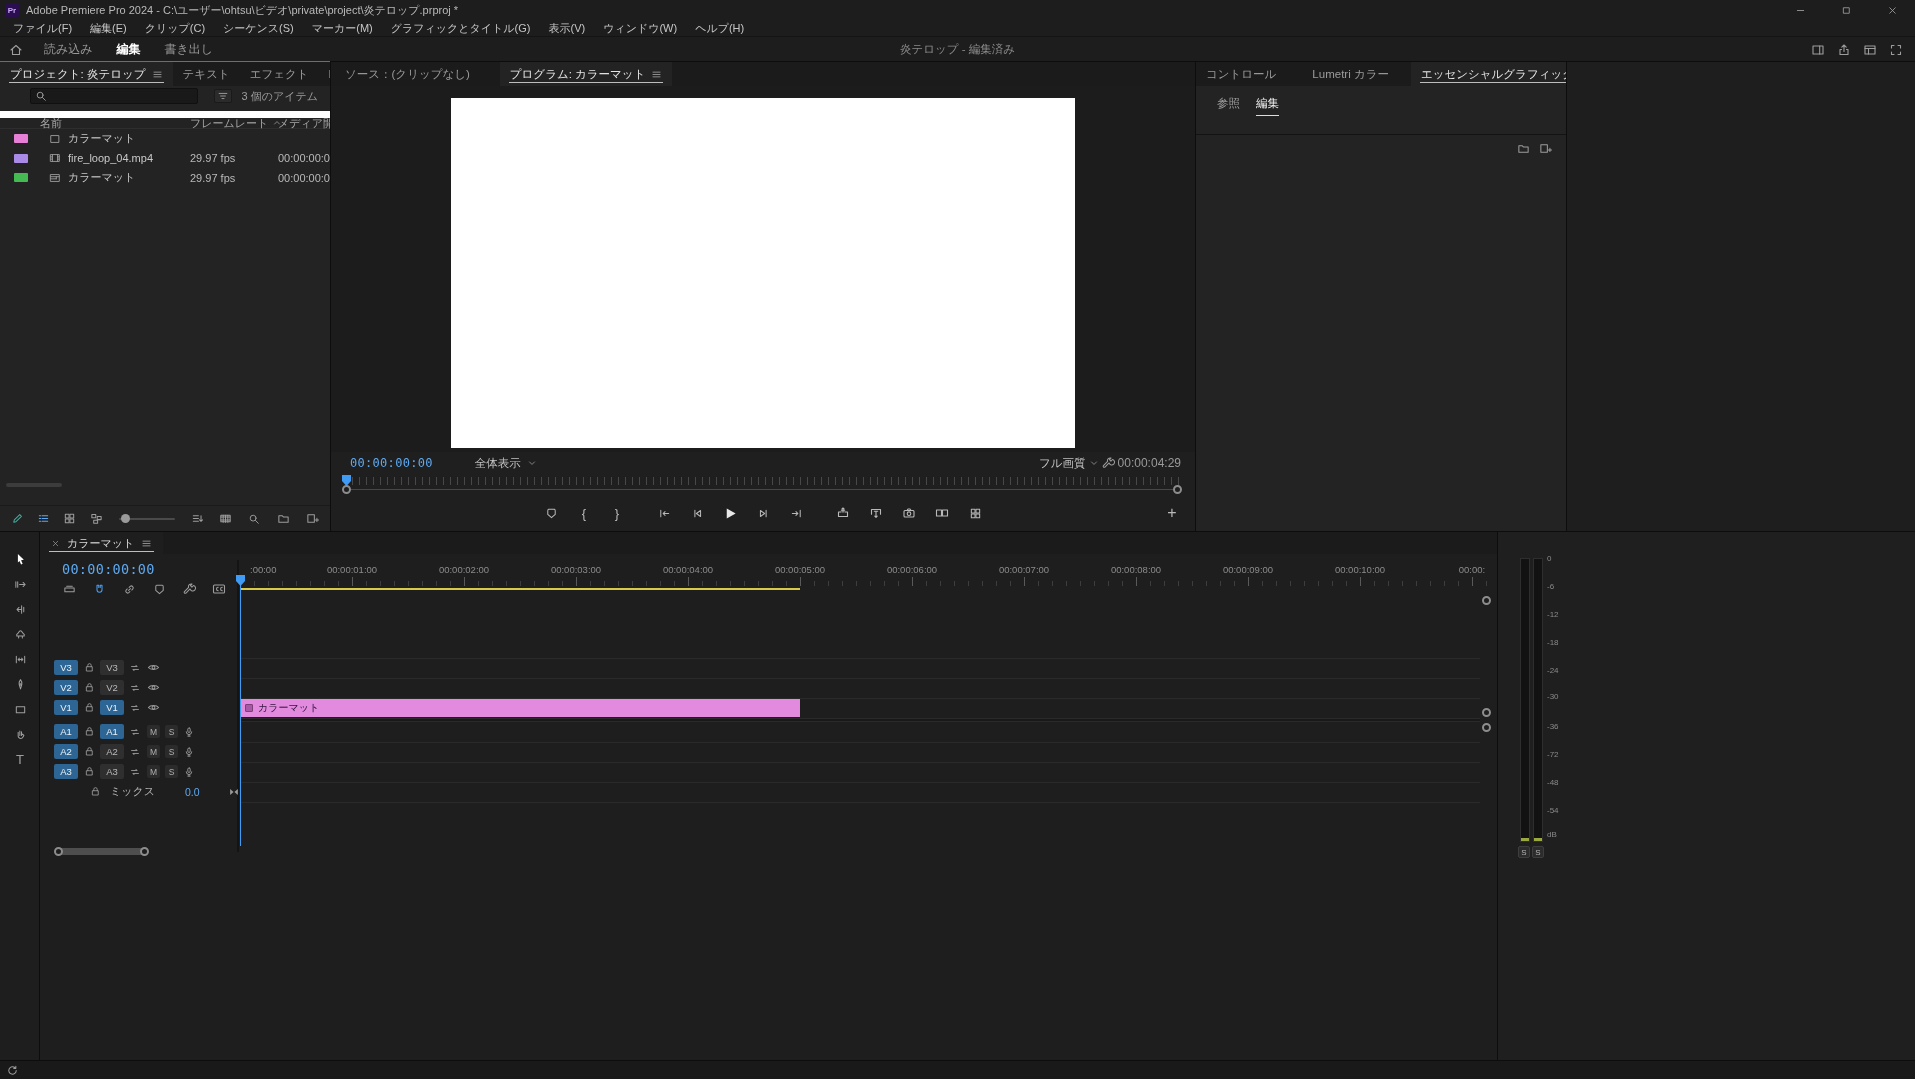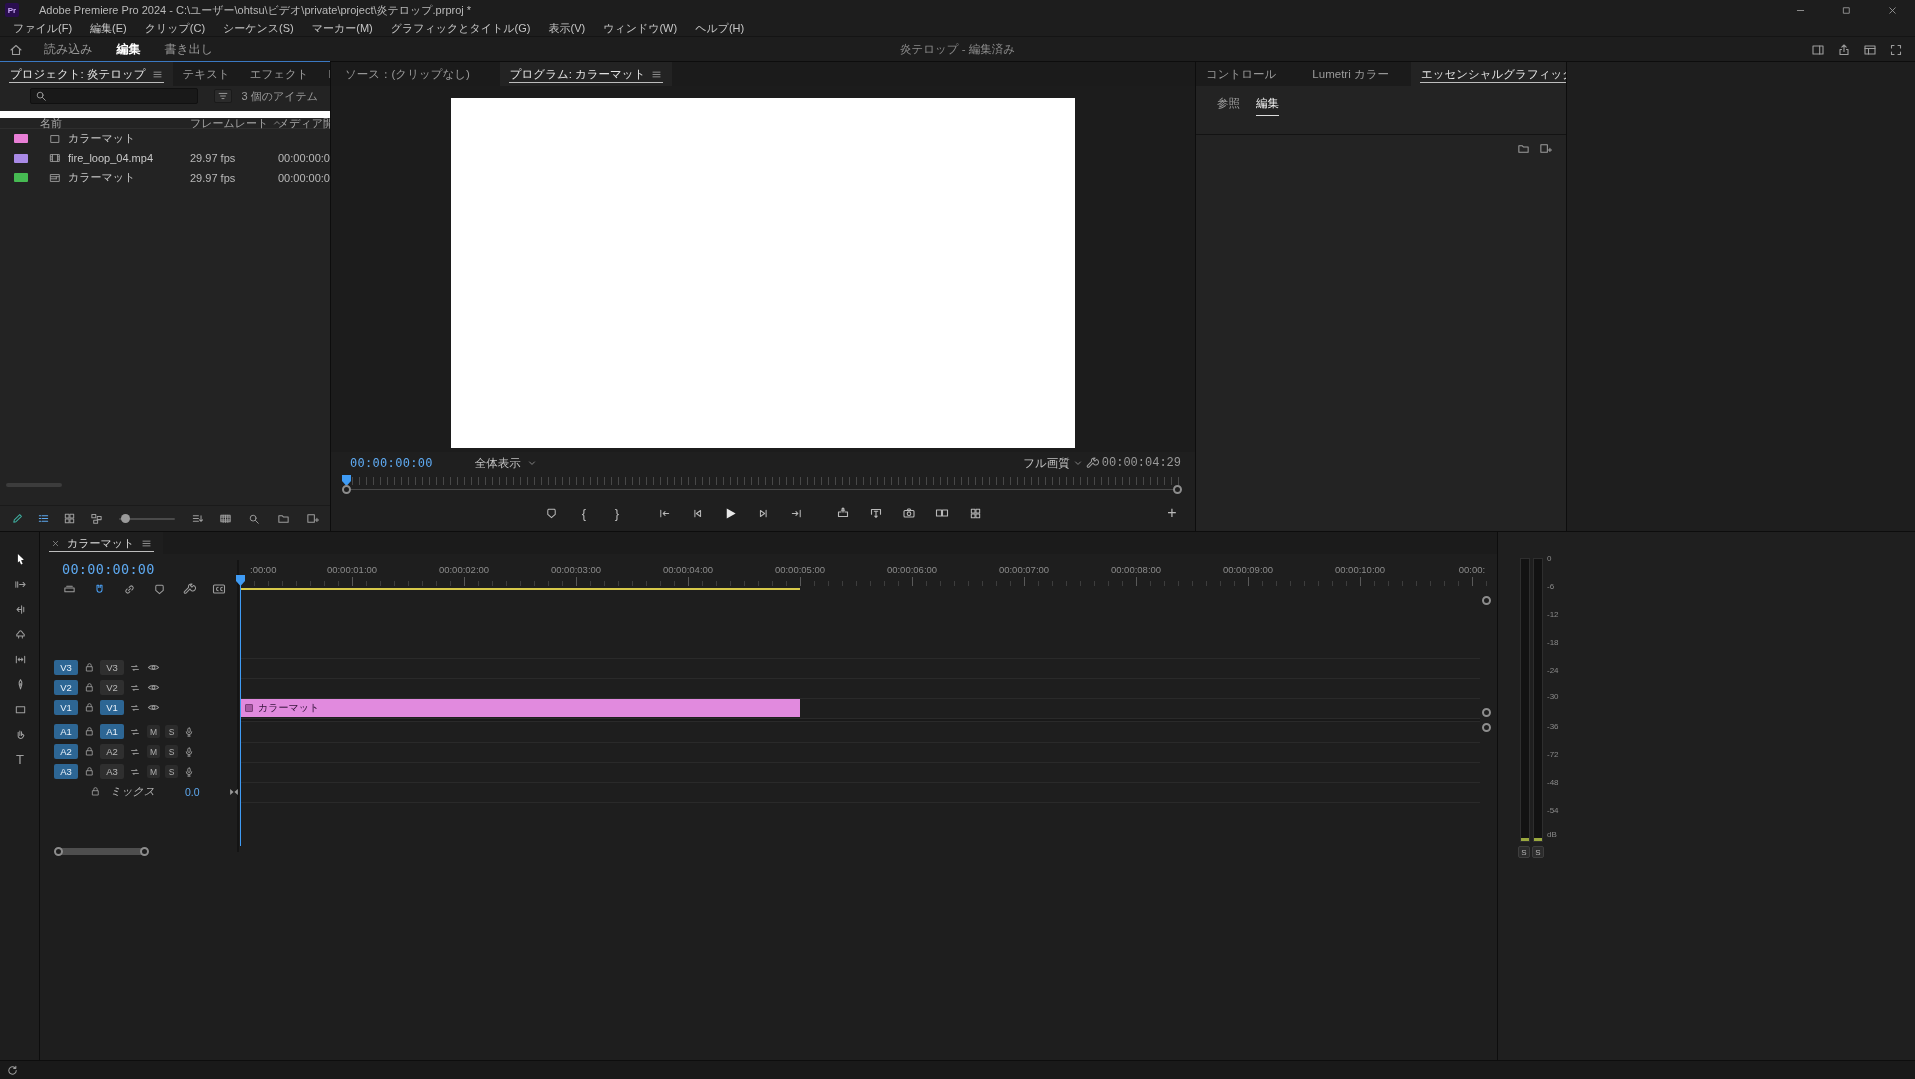--- a/index.html
+++ b/index.html
@@ -8,21 +8,21 @@
     --trackblue:#2d6694;
   }
   *{margin:0;padding:0;box-sizing:border-box;}
   html,body{background:#000;}
   .app{position:relative;width:1915px;height:1079px;background:#101010;
        font-family:"Liberation Sans","DejaVu Sans",sans-serif;font-size:11.5px;color:var(--txt);overflow:hidden;}
   .icon{display:inline-flex;align-items:center;justify-content:center;color:#9d9d9d;}
   .panel{position:absolute;background:var(--panel);outline:1px solid var(--seam);}
 
   
-  .titlebar{position:absolute;left:0;top:0;width:100%;height:20px;background:var(--bar);display:flex;align-items:center;gap:13px;}
+  .titlebar{position:absolute;left:0;top:0;width:100%;height:20px;background:var(--bar);display:flex;align-items:center;}
   .prlogo{width:14px;height:14px;margin:0 7px 0 5px;background:#2a0e4f;color:#c9a8f5;font-size:8px;font-weight:bold;
           display:flex;align-items:center;justify-content:center;border-radius:2px;}
   .wtitle{font-size:11px;color:#b9b9b9;white-space:nowrap;}
   .winbtns{margin-left:auto;display:flex;height:100%;}
   .winbtn{width:46px;height:100%;display:flex;align-items:center;justify-content:center;color:#c0c0c0;}
   .menubar{position:absolute;left:0;top:20px;width:100%;height:17px;background:var(--bar);display:flex;align-items:center;padding-left:4px;border-bottom:1px solid #141414;text-align:right;}
   .menuitem{padding:0 9px;font-size:11px;color:#c6c6c6;white-space:nowrap;}
   .wsbar{position:absolute;left:0;top:37px;width:100%;height:25px;background:var(--bar);display:flex;align-items:center;}
   .homebtn{width:32px;height:100%;display:flex;align-items:center;justify-content:center;}
   .wstab{padding:0 12px;height:100%;display:flex;align-items:center;color:#999;font-size:12px;}
@@ -69,21 +69,21 @@
   
   .monitor{left:331px;top:62px;width:864px;height:469px;background:#1f1f1f;}
   .monitor .ptabs{background:#1b1b1b;}
   .viewer{position:absolute;left:0;right:0;top:24px;height:366px;background:#1c1c1c;}
   .frame{position:absolute;left:120px;top:12px;width:624px;height:350px;background:#ffffff;}
   .mctrl{position:absolute;left:0;right:0;top:392px;height:18px;display:flex;align-items:center;}
   .tc{font-family:"DejaVu Sans Mono","Liberation Mono",monospace;color:var(--tc);font-size:12px;letter-spacing:.3px;}
   .mtc{margin-left:19px;}
   .mzoom{margin-left:42px;display:flex;align-items:center;gap:6px;color:#c2c2c2;}
   .mright{margin-left:auto;display:flex;align-items:center;gap:3px;padding-right:14px;}
-  .mdur{color:#9a9a9a;font-family:Liberation Mono, monospace;font-size:12px;}
+  .mdur{color:#9a9a9a;font-family:Liberation Sans, sans-serif;font-size:12px;}
   .scrub{position:absolute;left:14px;right:16px;top:414px;height:22px;}
   .scrubticks{position:absolute;left:0;right:0;top:1px;height:8px;background:repeating-linear-gradient(90deg,#484848 0 1px,transparent 1px 7px);}
   .scrubline{position:absolute;left:0;right:0;top:13px;height:1px;background:#474747;}
   .knob{width:9px;height:9px;border-radius:50%;background:#1e1e1e;border:2px solid #8d8d8d;}
   .scrub .knob{position:absolute;top:9px;}
   .scrubhead{position:absolute;left:-3px;top:-1px;width:9px;height:11px;background:#3f9bf4;clip-path:polygon(0 0,100% 0,100% 55%,50% 100%,0 55%);}
   .transport{position:absolute;left:0;right:0;top:438px;height:26px;display:flex;align-items:center;justify-content:center;gap:13px;}
   .tbtn{width:20px;height:20px;display:flex;align-items:center;justify-content:center;color:#b9b9b9;font-size:13px;}
   .gap-l{margin-left:14px;}
   .addbtn{position:absolute;right:12px;top:440px;width:22px;height:22px;display:flex;align-items:center;justify-content:center;color:#b9b9b9;font-size:16px;}
@@ -119,21 +119,21 @@
   .rticks2{position:absolute;left:0;bottom:0;width:100%;height:9px;background:repeating-linear-gradient(90deg,#595959 0 1px,transparent 1px 112px);}
   .renderbar{position:absolute;left:200px;top:56px;width:560px;height:2px;background:#d7c94a;}
   .vsep{position:absolute;left:197px;top:28px;width:2px;height:292px;background:#141414;}
   .hline{position:absolute;left:200px;width:1240px;height:1px;background:#2a2a2a;}
   .avdiv{position:absolute;left:200px;top:186px;width:1240px;height:4px;background:#191919;border-top:1px solid #2a2a2a;border-bottom:1px solid #2a2a2a;}
   .trackhead{position:absolute;left:14px;width:186px;height:17px;display:flex;align-items:center;gap:4px;}
   .tbox{width:24px;height:15px;border-radius:2px;background:#2f2f2f;color:#b8b8b8;font-size:9.5px;display:flex;align-items:center;justify-content:center;flex:none;}
   .tbox.on{background:var(--trackblue);color:#eaf2fa;}
   .thicon{width:14px;display:flex;justify-content:center;color:#9a9a9a;flex:none;}
   .msbox{width:13px;height:13px;border-radius:2px;background:#2b2b2b;color:#b0b0b0;font-size:8.5px;display:flex;align-items:center;justify-content:center;flex:none;margin-left:1px;}
-  .mixlabel{color:#b5b5b5;font-size:11px;margin-left:4px;font-style:italic;}
+  .mixlabel{color:#b5b5b5;font-size:11px;margin-left:4px;}
   .mixval{color:var(--tc);font-size:10.5px;margin-left:26px;}
   .mixbow{margin-left:auto;color:#9a9a9a;}
   .clip{position:absolute;left:200px;top:167px;width:560px;height:18px;background:#e18ade;display:flex;align-items:center;gap:5px;padding:0 5px;color:#33123a;font-size:10px;z-index:2;}
   .clipicon{width:8px;height:8px;background:#a958a5;border:1px solid #7d3f7a;border-radius:1px;flex:none;}
   .playline{position:absolute;left:200px;top:50px;width:1px;height:264px;background:#3f9bf4;z-index:5;}
   .playheadcap{position:absolute;left:196px;top:43px;width:9px;height:11px;background:#3f9bf4;clip-path:polygon(0 0,100% 0,100% 55%,50% 100%,0 55%);z-index:6;}
   .vknob{position:absolute;left:1442px;}
   .tlhscroll{position:absolute;left:14px;top:314px;width:1430px;height:12px;}
   .tlhbar{position:absolute;left:5px;top:2px;width:88px;height:7px;background:#4e4e4e;border-radius:4px;}
   .tlhscroll .knob{position:absolute;top:1px;}

